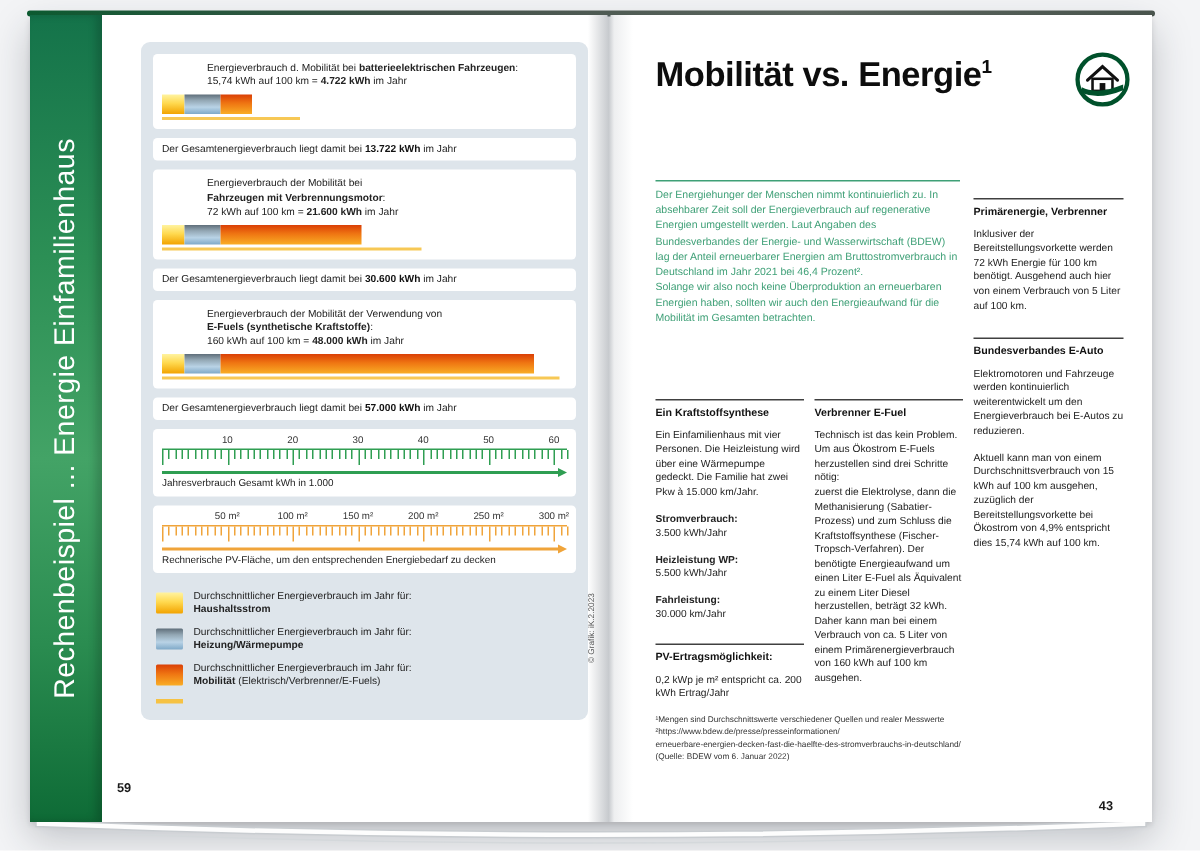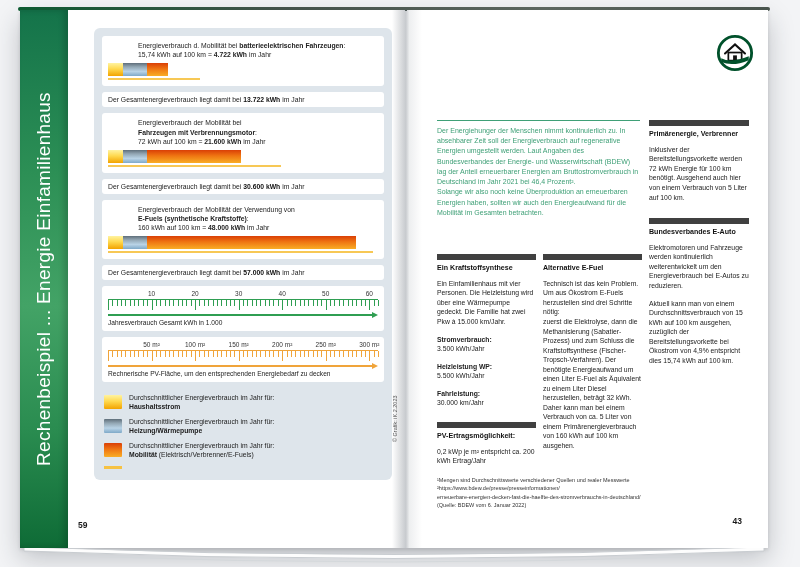--- a/index.html
+++ b/index.html
@@ -58,31 +58,31 @@
   
   .right-page{position:absolute;left:387px;top:0;width:361px;height:538px;background:#fff;}
   .rp-title{position:absolute;left:30px;top:26px;margin:0;font-size:23px;font-weight:bold;
           letter-spacing:-.3px;color:#0d0d0d;}
   .rp-title sup{font-size:55%;}
   .house-badge{position:absolute;right:14px;top:24px;width:38px;height:38px;}
   .intro{position:absolute;left:30px;top:110px;width:203px;border-top:1px solid #3fa077;
           padding-top:5px;color:#3fa077;font-size:7px;line-height:1.46;}
   .intro p{margin:0;}
   .col{position:absolute;font-size:6.8px;line-height:1.4;color:#222;}
-  .col h3{font-size:7.1px;margin:0 0 5px;border-top:6px solid #404040;padding-top:4px;color:#111;}
+  .col h3{font-size:7.1px;margin:12px 0 5px;border-top:1px solid #404040;padding-top:4px;color:#111;}
   .col h3.mt{margin-top:14px;}
   .col p{margin:0 0 8px;}
   .col1{left:30px;top:244px;width:99px;}
   .col2{left:136px;top:244px;width:99px;}
   .col3{left:242px;top:110px;width:100px;}
   .pair{margin:0 0 8px;}
   .pair .pl{font-weight:bold;}
   .footnotes{position:absolute;left:30px;top:466px;width:280px;font-size:5.5px;line-height:1.5;color:#333;}
   .footnotes p{margin:0;}
-  .page-num.right{right:26px;bottom:22px;}
+  .page-num.right{right:26px;bottom:6px;}
 
   .spine{position:absolute;left:372px;top:0;width:30px;height:538px;pointer-events:none;
           background:linear-gradient(90deg,rgba(90,100,110,0) 0%,rgba(70,80,92,.30) 46%,rgba(110,120,130,.12) 58%,rgba(255,255,255,0) 100%);}
 </style>
 </head>
 <body>
 
 <div class="stage">
   <div class="spread">
 
@@ -302,20 +302,21 @@
           </div>
           <div class="lg-dash"></div>
         </div>
       </div>
 
       <div class="page-num left">59</div>
       <div class="spine-credit">© Grafik: iK.2.2023</div>
     </div>
 
     <div class="right-page">
+      <h1 class="rp-title"><span>Mobilität vs. Energie</span><sup>1</sup></h1>
 
       <div class="house-badge">
         <svg viewBox="0 0 40 40" width="38" height="38">
           <circle cx="20" cy="20" r="17.5" fill="#ffffff" stroke="#00512b" stroke-width="3"></circle>
           <path d="M9.5 20.5 L20 11 L30.5 20.5" fill="none" stroke="#111" stroke-width="2.2" stroke-linecap="round"></path>
           <rect x="13" y="19.5" width="14" height="8.5" fill="#fff" stroke="#111" stroke-width="1.8"></rect>
           <rect x="18" y="22.5" width="4" height="5.5" fill="#111"></rect>
           <path d="M5.5 25.5 Q16 31 34.5 23.5 L34.5 27.5 Q18 34.5 5.5 29.5 Z" fill="#00512b"></path>
         </svg>
       </div>
@@ -338,21 +339,21 @@
         </div>
         <div class="pair">
           <div class="pl">Fahrleistung:</div>
           <div class="pv">30.000 km/Jahr</div>
         </div>
         <h3 class="mt">PV-Ertragsmöglichkeit:</h3>
         <p>0,2 kWp je m² entspricht ca. 200 kWh Ertrag/Jahr</p>
       </div>
 
       <div class="col col2">
-        <h3>Alternative E-Fuel</h3>
+        <h3>Verbrenner E-Fuel</h3>
         <p style="margin-bottom:0">Technisch ist das kein Problem. Um aus Ökostrom E-Fuels herzustellen sind drei Schritte nötig:</p>
         <p>zuerst die Elektrolyse, dann die Methanisierung (Sabatier-Prozess) und zum Schluss die Kraftstoffsynthese (Fischer-Tropsch-Verfahren). Der benötigte Energieaufwand um einen Liter E-Fuel als Äquivalent zu einem Liter Diesel herzustellen, beträgt 32 kWh. Daher kann man bei einem Verbrauch von ca. 5 Liter von einem Primärenergieverbrauch von 160 kWh auf 100 km ausgehen.</p>
       </div>
 
       <div class="col col3">
         <h3>Primärenergie, Verbrenner</h3>
         <p style="margin-bottom:16px">Inklusiver der Bereitstellungsvorkette werden 72 kWh Energie für 100 km benötigt. Ausgehend auch hier von einem Verbrauch von 5 Liter auf 100 km.</p>
         <h3>Bundesverbandes E-Auto</h3>
         <p>Elektromotoren und Fahrzeuge werden kontinuierlich weiterentwickelt um den Energieverbrauch bei E-Autos zu reduzieren.</p>
         <p>Aktuell kann man von einem Durchschnittsverbrauch von 15 kWh auf 100 km ausgehen, zuzüglich der Bereitstellungsvorkette bei Ökostrom von 4,9% entspricht dies 15,74 kWh auf 100 km.</p>

